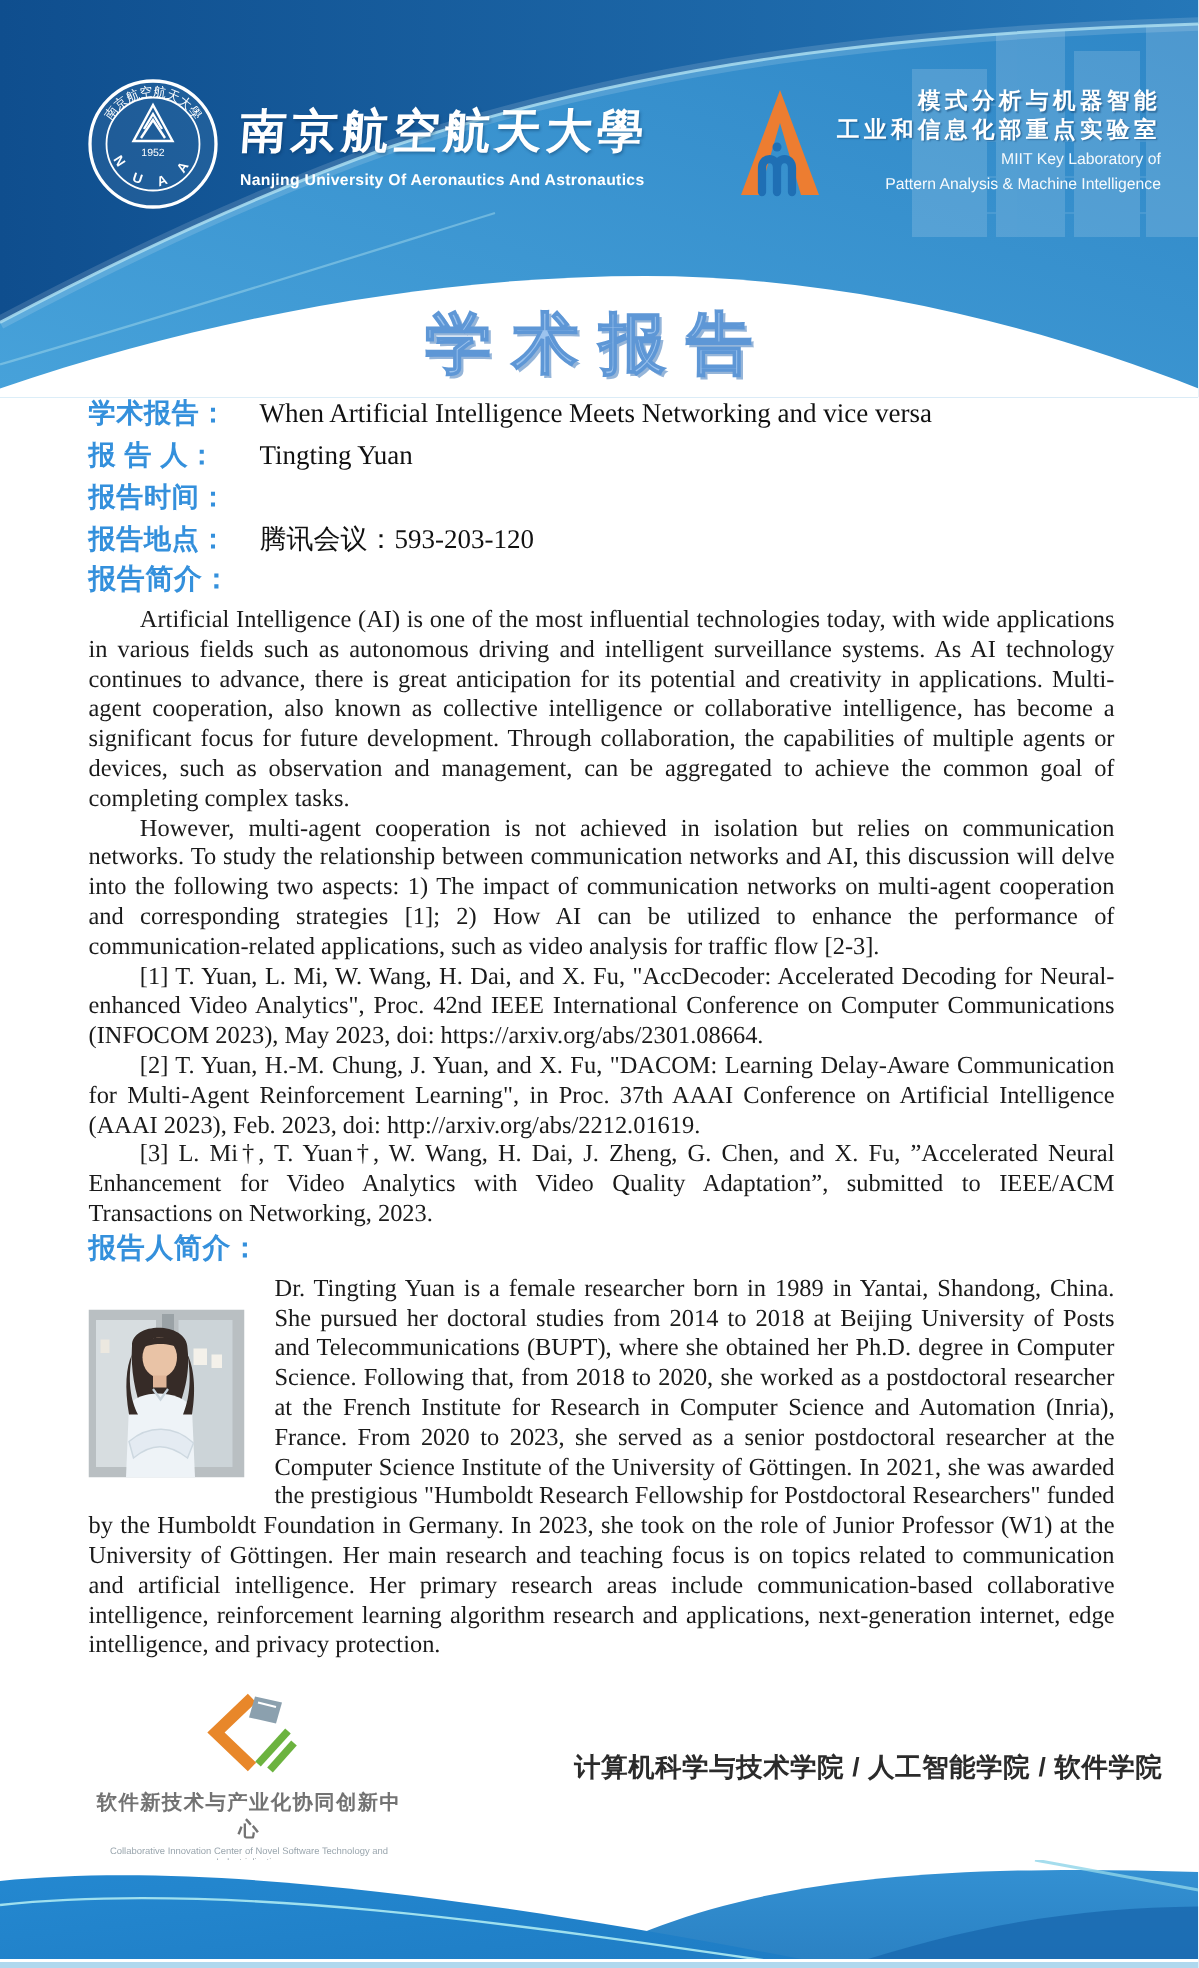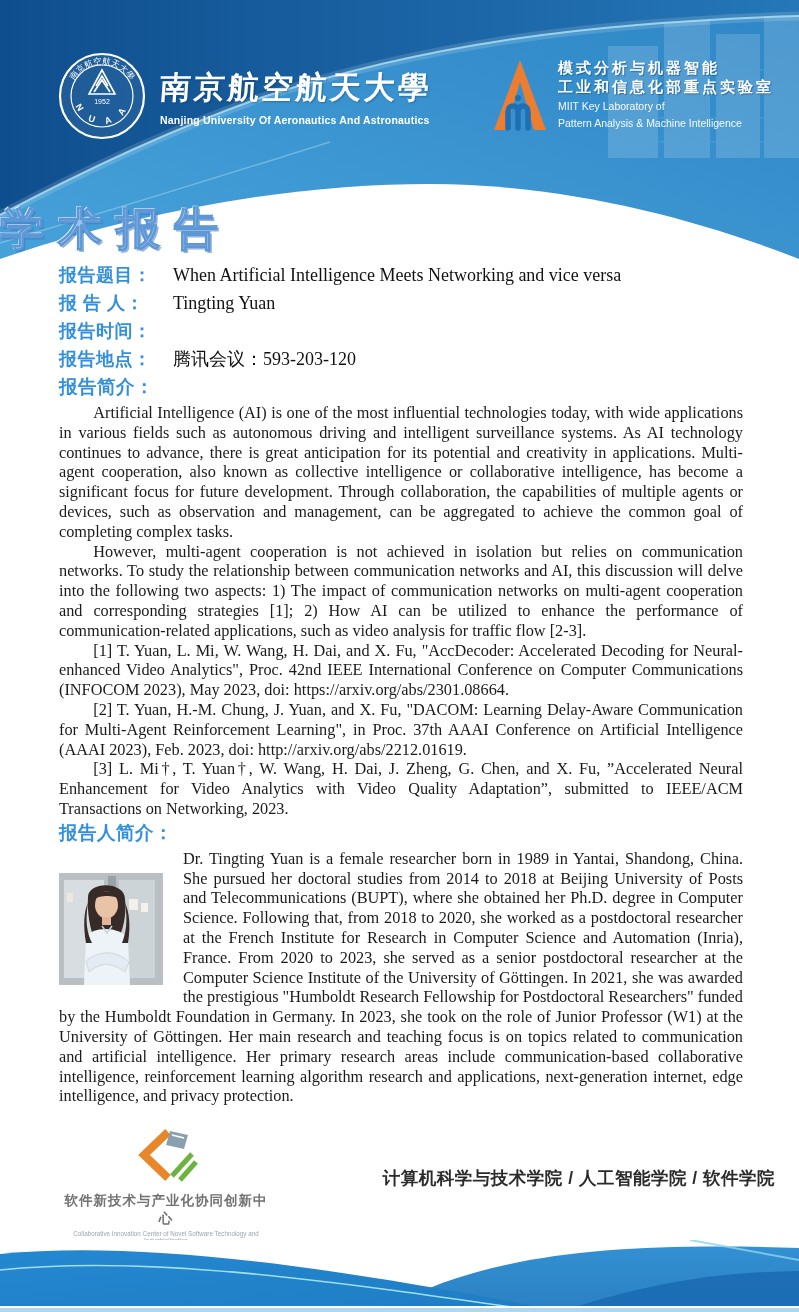--- a/index.html
+++ b/index.html
@@ -7,26 +7,26 @@
           font-family:"Liberation Serif", serif;color:#1a1a1a;}
   
   .header{position:absolute;top:0;left:0;width:799px;height:265px;}
   .header svg.bg{position:absolute;top:0;left:0;}
   .brand-left{position:absolute;top:52px;left:58px;display:flex;align-items:center;}
   .brand-left .seal{flex:0 0 auto;}
   .brand-left .bl-text{margin-left:14px;color:#fff;}
   .bl-zh{font-family:"Liberation Sans",sans-serif;font-weight:bold;font-size:31px;
          letter-spacing:3px;transform:skewX(-4deg);text-shadow:1px 1px 2px rgba(0,40,80,.35);}
   .bl-en{font-family:"Liberation Sans",sans-serif;font-weight:bold;font-size:10.5px;margin-top:5px;letter-spacing:.2px;}
-  .brand-right{position:absolute;top:58px;left:492px;display:flex;align-items:flex-start;}
+  .brand-right{position:absolute;top:58px;left:492px;display:flex;align-items:flex-start;text-align:right;}
   .brand-right .br-text{margin-left:10px;color:#fff;}
   .br-zh{font-family:"Liberation Sans",sans-serif;font-weight:bold;font-size:15px;letter-spacing:3px;
          text-shadow:1px 1px 1px rgba(0,40,80,.4);line-height:19px;}
   .br-en{font-family:"Liberation Sans",sans-serif;font-size:10.5px;line-height:13px;margin-top:4px;opacity:.95;}
-  .big-title{position:absolute;top:200px;left:0;width:799px;text-align:left;
+  .big-title{position:absolute;top:200px;left:0;width:799px;text-align:center;
          font-family:"Liberation Sans",sans-serif;font-weight:bold;font-size:44px;letter-spacing:14px;
          color:#9cc3ee;-webkit-text-stroke:1px #5e97d6;
          text-shadow:2px 2px 0 rgba(62,120,185,.55),-1px -1px 0 rgba(255,255,255,.9);}
   
   .column{position:absolute;top:262px;left:59px;width:684px;}
   .info-row{display:flex;line-height:26px;margin-bottom:2px;}
   .info-label{flex:0 0 106px;font-family:"Liberation Sans",sans-serif;font-weight:bold;
          font-size:18px;color:#3490dc;letter-spacing:.5px;}
   .info-value{margin-left:8px;font-size:18px;color:#111;}
   .sec-heading{font-family:Liberation Serif, serif;font-weight:bold;font-size:18.5px;
@@ -126,21 +126,21 @@
         <div class="br-en">Pattern Analysis &amp; Machine Intelligence</div>
       </div>
     </div>
   </div>
 
   <div class="big-title">学术报告</div>
 
   <div class="column">
 
     <div class="info-row">
-      <span class="info-label">报告题目：</span>
+      <span class="info-label">学术报告：</span>
       <span class="info-value">When Artificial Intelligence Meets Networking and vice versa</span>
     </div>
     <div class="info-row">
       <span class="info-label">报 告 人：</span>
       <span class="info-value">Tingting Yuan</span>
     </div>
     <div class="info-row">
       <span class="info-label">报告时间：</span>
     </div>
     <div class="info-row">

